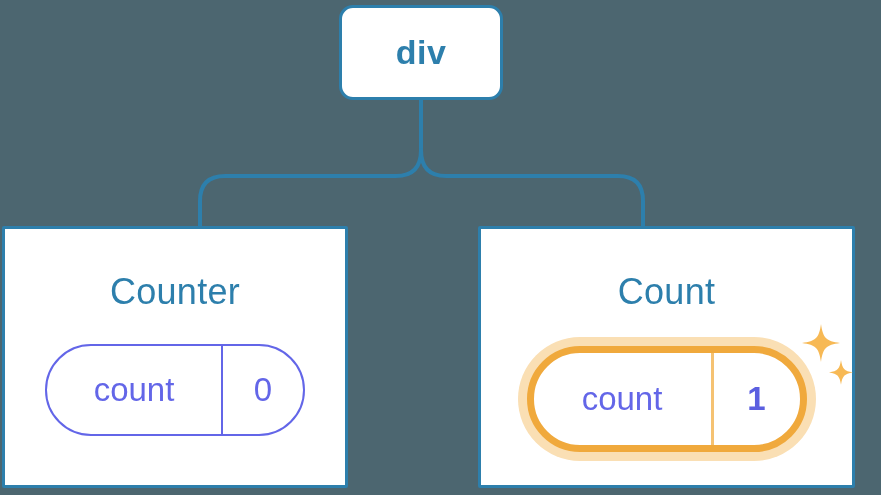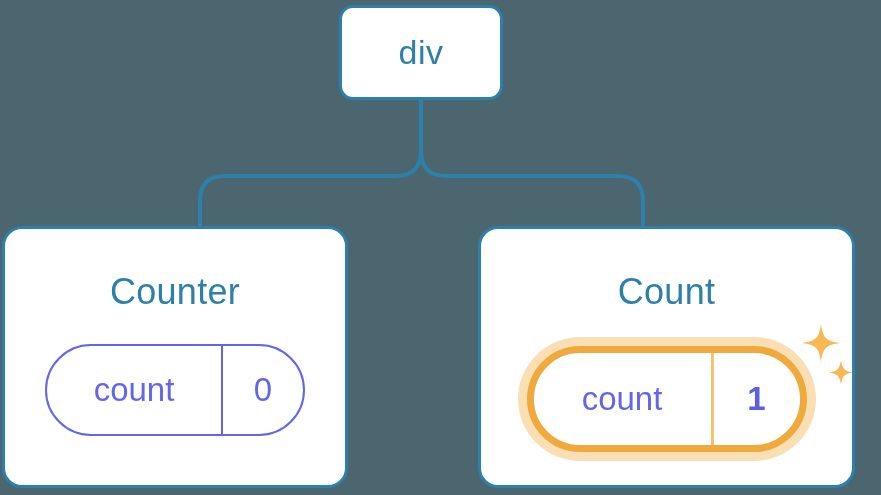--- a/index.html
+++ b/index.html
@@ -15,27 +15,27 @@
   #connectors{position:absolute;left:0;top:0;width:881px;height:495px;}
 
   
   .node-root{
     position:absolute;left:339px;top:5px;width:164px;height:95px;
     background:#ffffff;border:3px solid #2d7fac;border-radius:14px;
     box-sizing:border-box;
     display:flex;align-items:center;justify-content:center;
   }
   .node-root .node-title{
-    font-size:34px;color:#2d7fac;font-weight:400;letter-spacing:.5px;
+    font-size:34px;color:#2d7fac;font-weight:700;letter-spacing:.5px;
   }
 
   
   .card{
     position:absolute;background:#ffffff;border:3px solid #2d7fac;
-    box-sizing:border-box;border-radius:20px;
+    box-sizing:border-box;border-radius:2px;
   }
   .card-left{left:2px;top:226px;width:346px;height:262px;}
   .card-right{left:478px;top:226px;width:377px;height:262px;}
 
   .card-title{
     position:absolute;left:0;right:0;top:42px;text-align:center;
     font-size:36px;color:#2d7fac;font-weight:400;letter-spacing:.3px;
   }
 
   

